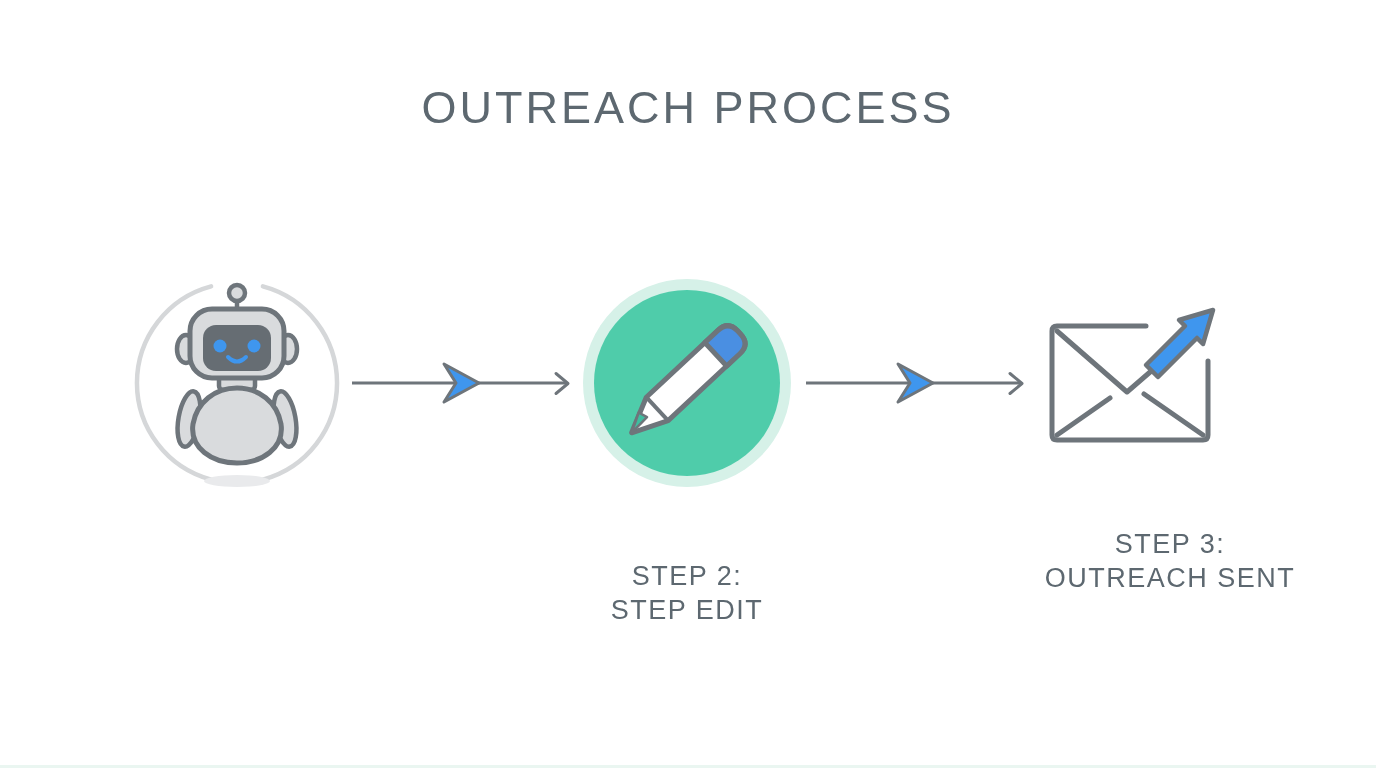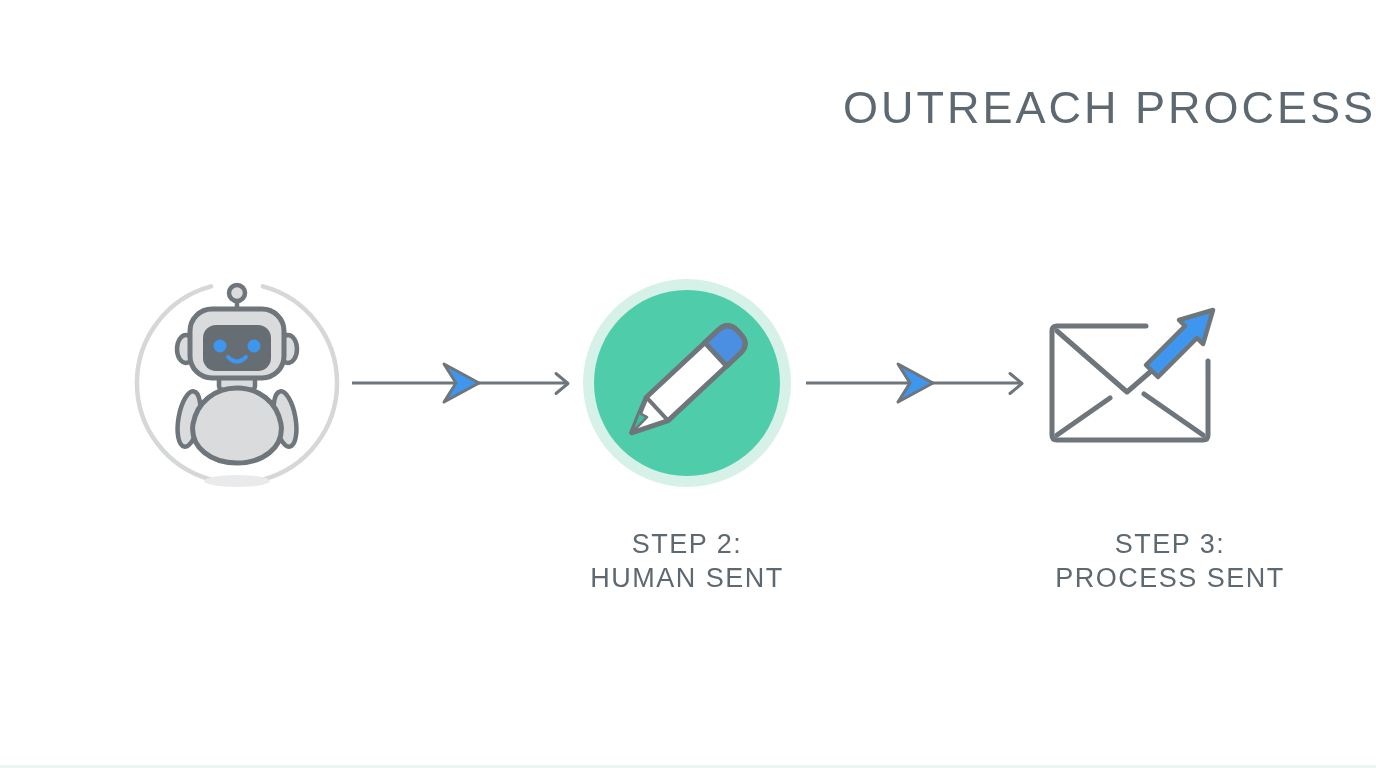--- a/index.html
+++ b/index.html
@@ -19,38 +19,38 @@
     position: absolute;
     left: 0; top: 0;
     width: 1376px;
     height: 768px;
   }
   .page-title {
     position: absolute;
     left: 0;
     top: 82px;
     width: 1376px;
-    text-align: right;
+    text-align: center;
     font-size: 45px;
     font-weight: 400;
     letter-spacing: 3px;
     color: var(--text-gray, #5d6870);
   }
   .step-label {
     position: absolute;
     top: 527px;
     width: 400px;
     text-align: center;
     color: var(--text-gray, #5d6870);
     font-size: 27px;
     letter-spacing: 1.5px;
     line-height: 34px;
     font-weight: 400;
   }
-  #step2-label { left: 487px; }
+  #step2-label { left: 487px; margin-top: 32px; }
   #step3-label { left: 970px; }
   .footer-line {
     position: absolute;
     left: 0;
     bottom: 0;
     width: 1376px;
     height: 3px;
     background: var(--footer-line, #eaf6f1);
   }
 </style>
@@ -128,22 +128,22 @@
 
       <line x1="1057" y1="435" x2="1110" y2="398" style="stroke:var(--outline-gray)" stroke-width="5" stroke-linecap="round"></line>
       <line x1="1203" y1="435" x2="1144" y2="394" style="stroke:var(--outline-gray)" stroke-width="5" stroke-linecap="round"></line>
 
       <path d="M 1146,365 L 1185,326 L 1179,320 L 1213,310 L 1203,344 L 1197,338 L 1158,377 Z" style="fill:var(--accent-blue);stroke:var(--outline-gray)" stroke-width="4.5" stroke-linejoin="round"></path>
     </g>
   </svg>
 
   <div class="step-label" id="step2-label">
     <div>STEP 2:</div>
-    <div>HUMAN SENT</div>
+    <div>STEP EDIT</div>
   </div>
 
   <div class="step-label" id="step3-label">
     <div>STEP 3:</div>
-    <div>PROCESS SENT</div>
+    <div>OUTREACH SENT</div>
   </div>
 
   <div class="footer-line"></div>
 </div>
 
 </body></html>

